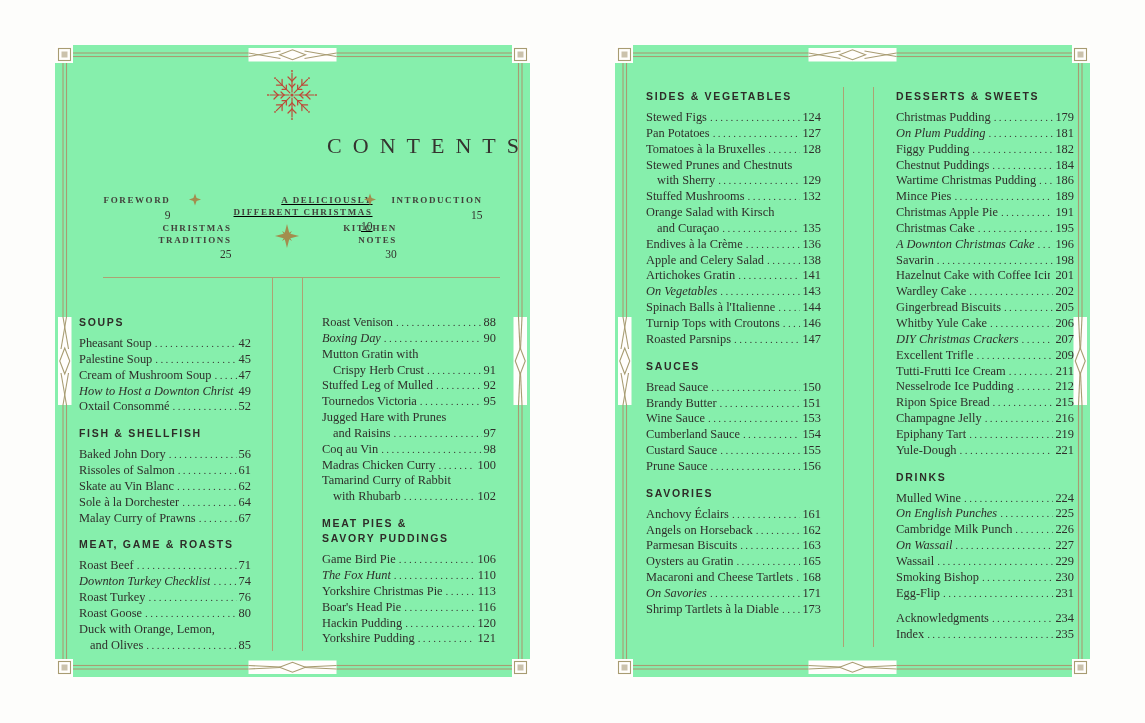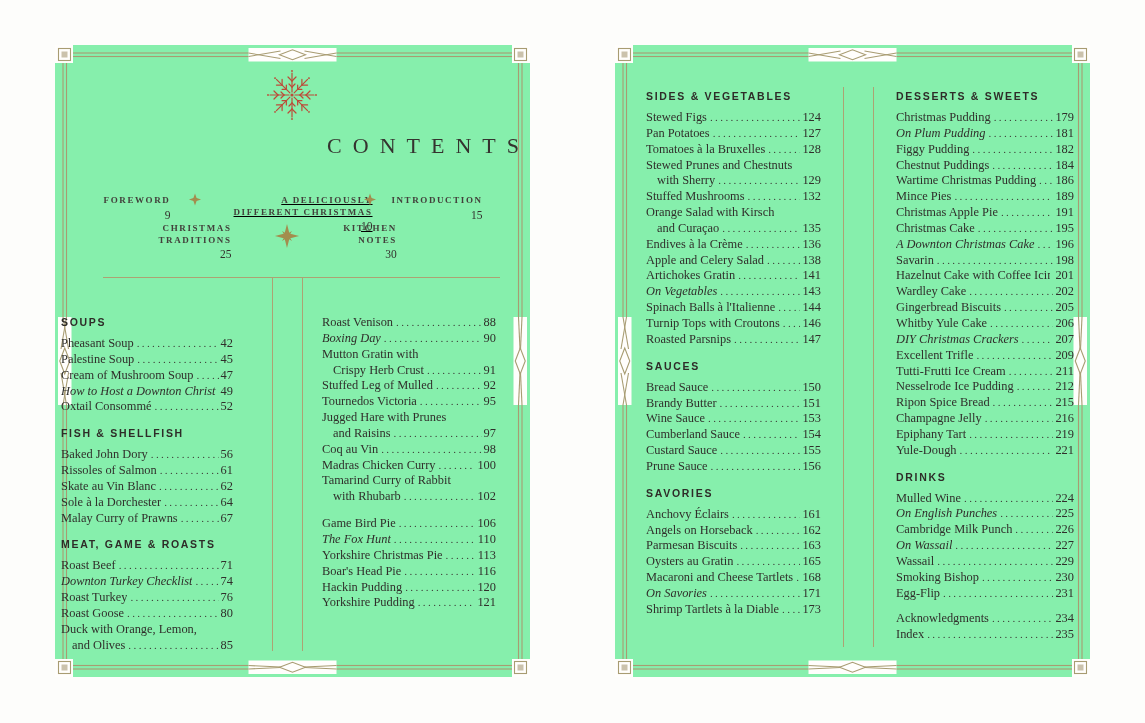--- a/index.html
+++ b/index.html
@@ -33,21 +33,21 @@
   .orn{position:absolute;transform:translate(-50%,-50%);}
 
   .hrline{position:absolute;top:232px;left:48px;width:397px;height:1px;background:#ada273;}
   .vline{position:absolute;width:1px;background:#ada273;}
   #left-page .vline.v1{left:217px;top:232px;height:374px;}
   #left-page .vline.v2{left:247px;top:232px;height:374px;}
   #right-page .vline.v1{left:228px;top:42px;height:560px;}
   #right-page .vline.v2{left:258px;top:42px;height:560px;}
 
   .col{position:absolute;}
-  .col.lp1{left:6px;top:270px;width:172px;}
+  .col.lp1{left:24px;top:270px;width:172px;}
   .col.lp2{left:267px;top:270px;width:174px;}
   .col.rp1{left:31px;top:44px;width:175px;}
   .col.rp2{left:281px;top:44px;width:178px;}
 
   .section{margin:0;}
   .section + .section{margin-top:11px;}
   .section.no-heading:not(:first-child){margin-top:10px;}
   .sec-h{
     font-family:"Liberation Sans", sans-serif;
     font-size:10.5px;font-weight:700;letter-spacing:1.7px;color:#2e2c28;
@@ -383,20 +383,22 @@
           <div class="entry">
             <span class="t">Tamarind Curry of Rabbit</span>
           </div>
           <div class="entry">
             <span class="t t2">with Rhubarb</span>
             <span class="dots"></span>
             <span class="p">102</span>
           </div>
         </div>
         <div class="section">
+          <div class="sec-h">MEAT PIES &amp;
+SAVORY PUDDINGS</div>
           <div class="entry">
             <span class="t">Game Bird Pie</span>
             <span class="dots"></span>
             <span class="p">106</span>
           </div>
           <div class="entry">
             <span class="t italic">The Fox Hunt</span>
             <span class="dots"></span>
             <span class="p">110</span>
           </div>

